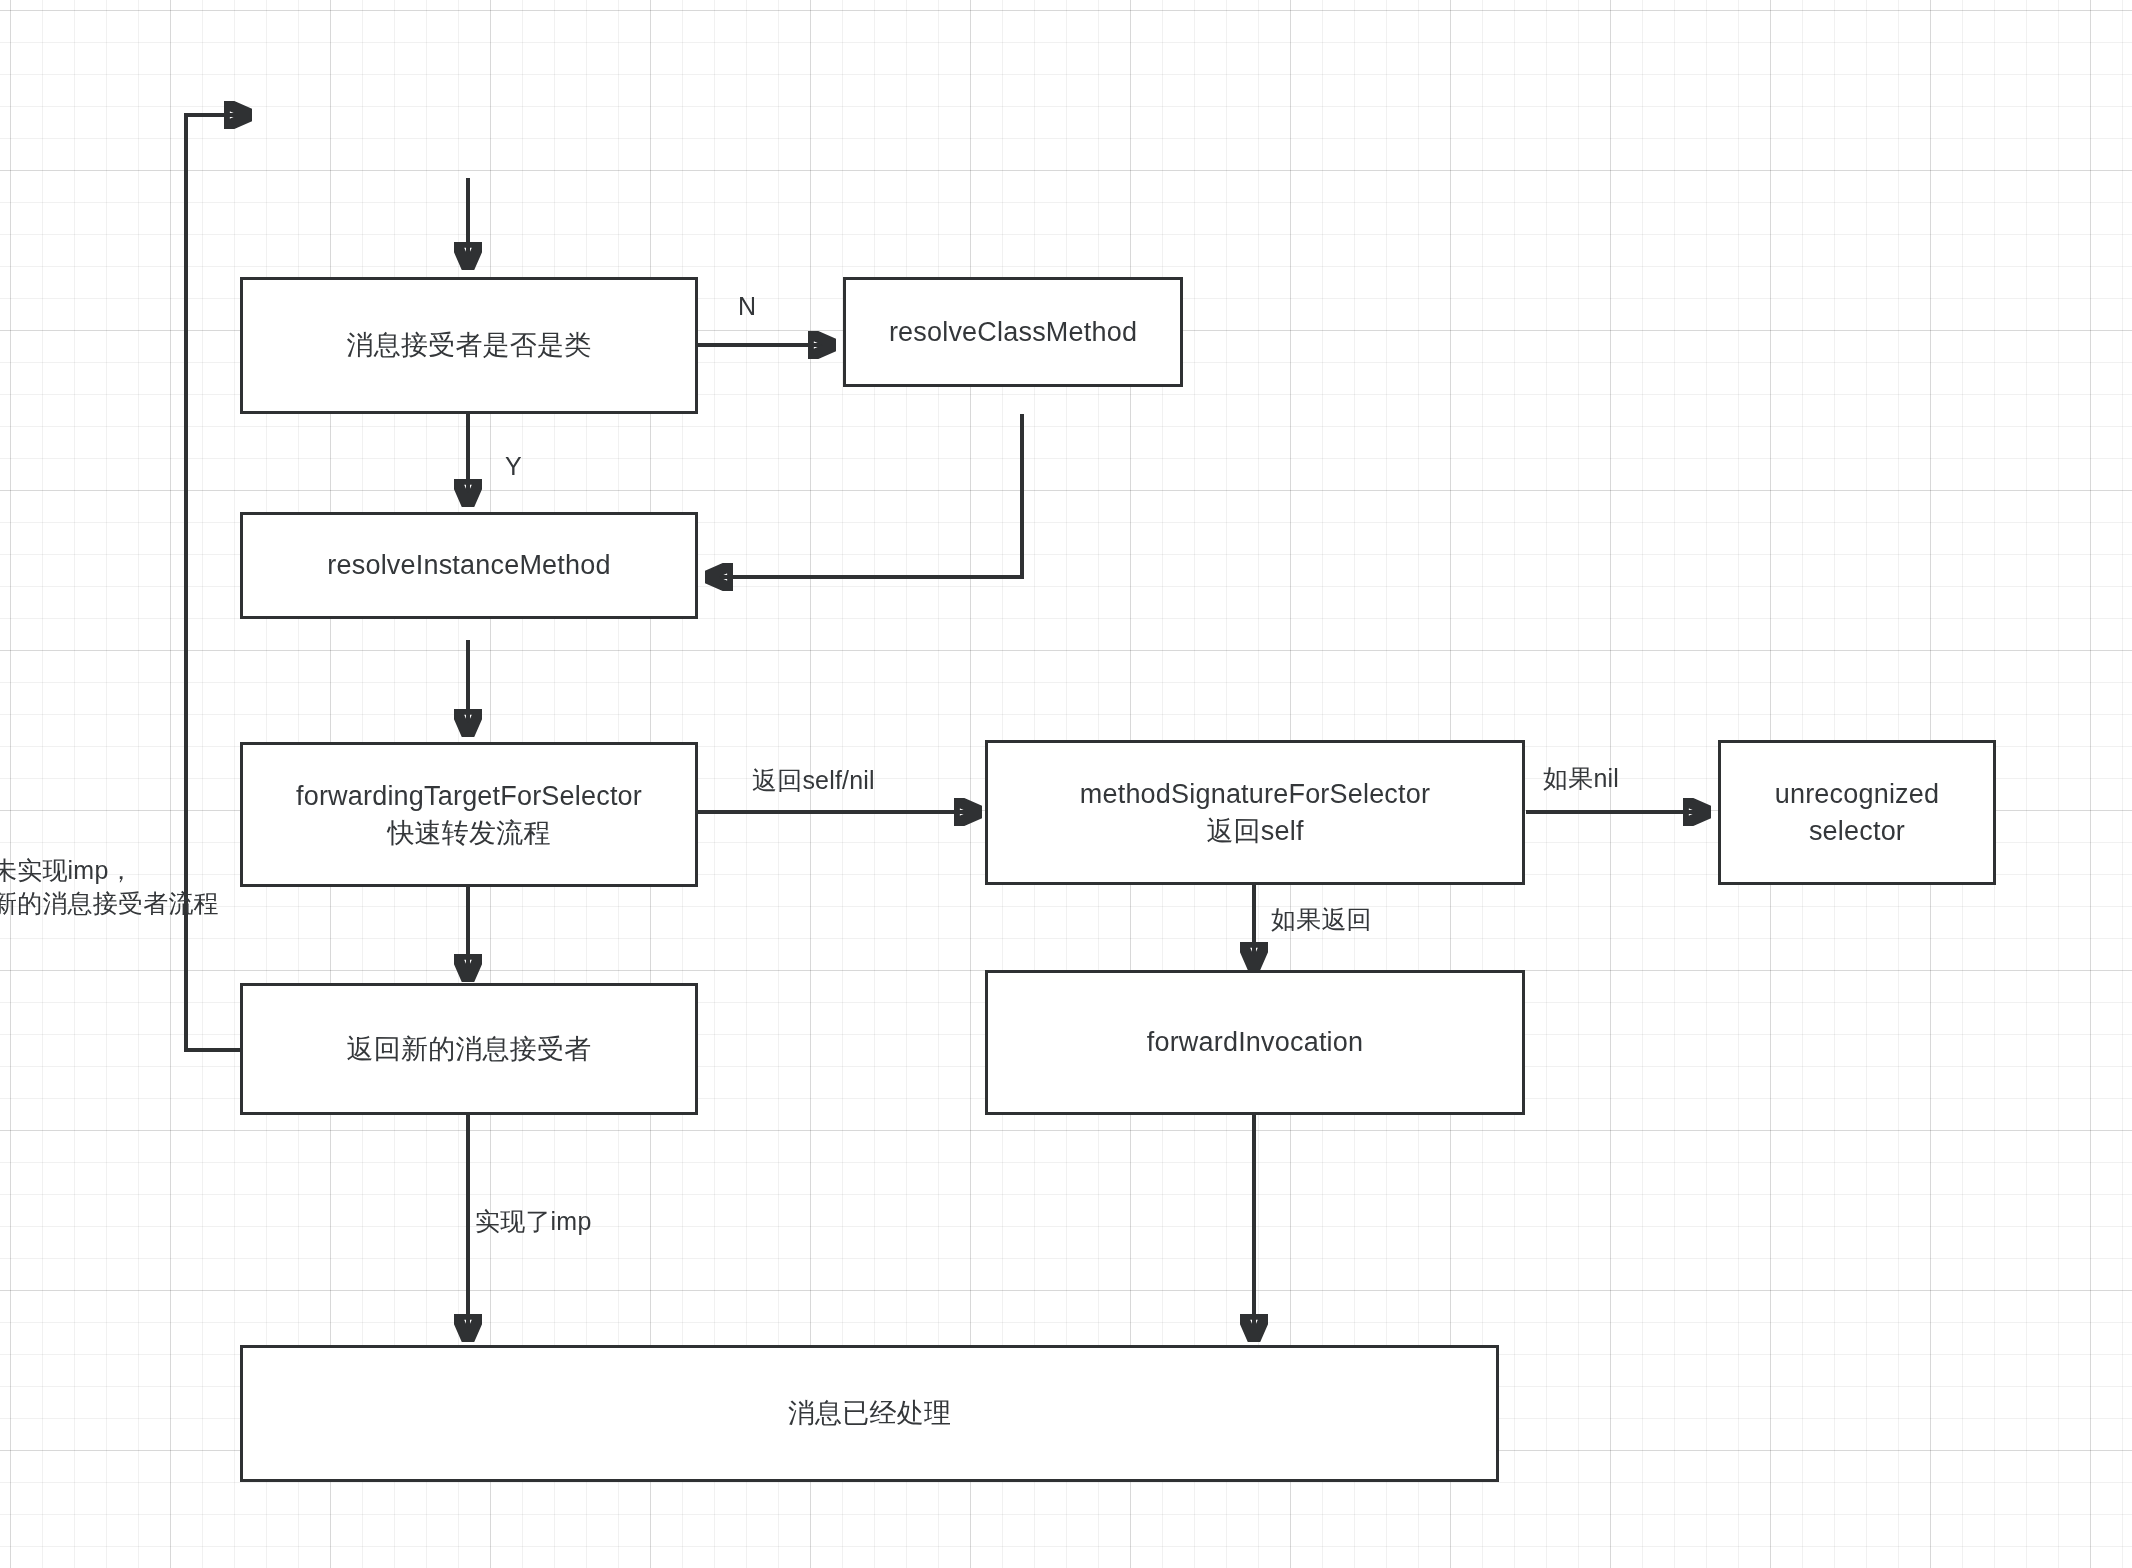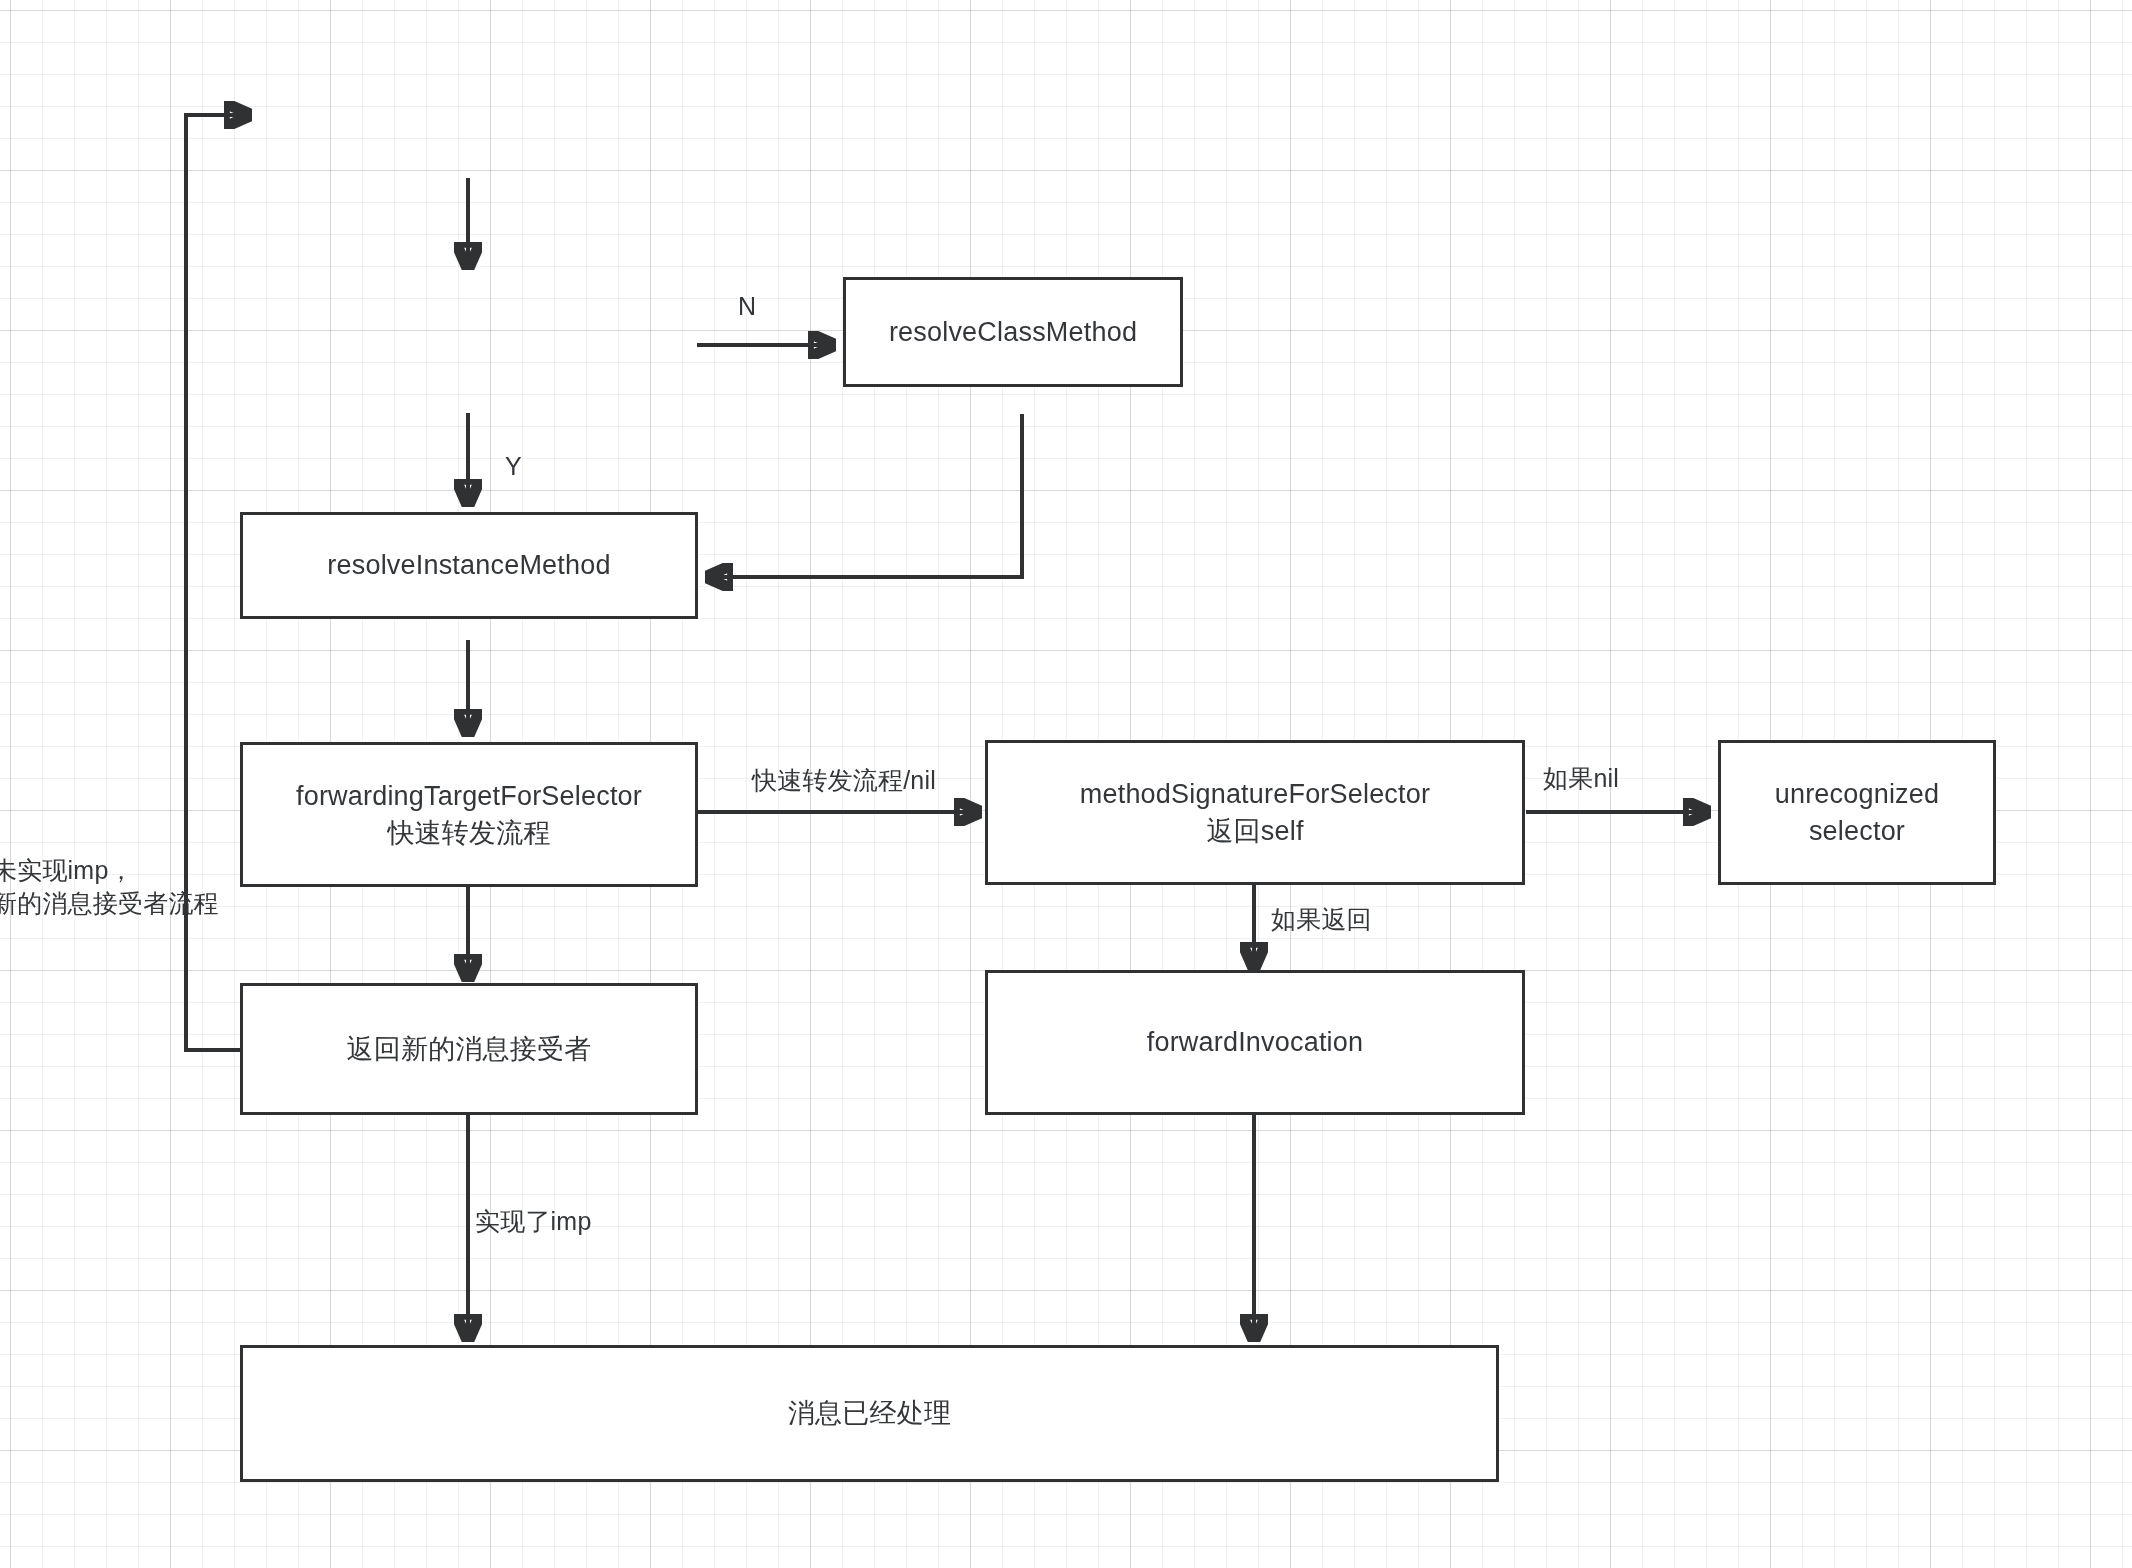--- a/index.html
+++ b/index.html
@@ -97,20 +97,21 @@
     <path d="M 468 887 L 468 980" marker-end="url(#arrow)"></path>
 
     <path d="M 241 1050 L 186 1050 L 186 115 L 250 115" marker-end="url(#arrow)"></path>
 
     <path d="M 468 1115 L 468 1340" marker-end="url(#arrow)"></path>
 
     <path d="M 1254 1115 L 1254 1340" marker-end="url(#arrow)"></path>
   </svg>
 
 
+  <div class="node" style="left:240px; top:277px; width:458px; height:137px;">消息接受者是否是类</div>
 
   <div class="node" style="left:843px; top:277px; width:340px; height:110px;">resolveClassMethod</div>
 
   <div class="node" style="left:240px; top:512px; width:458px; height:107px;">resolveInstanceMethod</div>
 
   <div class="node" style="left:240px; top:742px; width:458px; height:145px;">forwardingTargetForSelector
 快速转发流程</div>
 
   <div class="node" style="left:985px; top:740px; width:540px; height:145px;">methodSignatureForSelector
 返回self</div>
@@ -121,21 +122,21 @@
   <div class="node" style="left:240px; top:983px; width:458px; height:132px;">返回新的消息接受者</div>
 
   <div class="node" style="left:985px; top:970px; width:540px; height:145px;">forwardInvocation</div>
 
   <div class="node" style="left:240px; top:1345px; width:1259px; height:137px;">消息已经处理</div>
 
   <div class="edge-label" style="left:738px; top:290px;">N</div>
 
   <div class="edge-label" style="left:505px; top:450px;">Y</div>
 
-  <div class="edge-label" style="left:752px; top:764px;">快速转发流程/nil</div>
+  <div class="edge-label" style="left:752px; top:764px;">返回self/nil</div>
 
   <div class="edge-label" style="left:1543px; top:762px;">如果nil</div>
 
   <div class="edge-label" style="left:1271px; top:903px;">如果返回</div>
 
   <div class="edge-label right-align" style="left:-8px; top:854px; width:250px;">未实现imp，
 新的消息接受者流程</div>
 
   <div class="edge-label" style="left:475px; top:1205px;">实现了imp</div>
 

